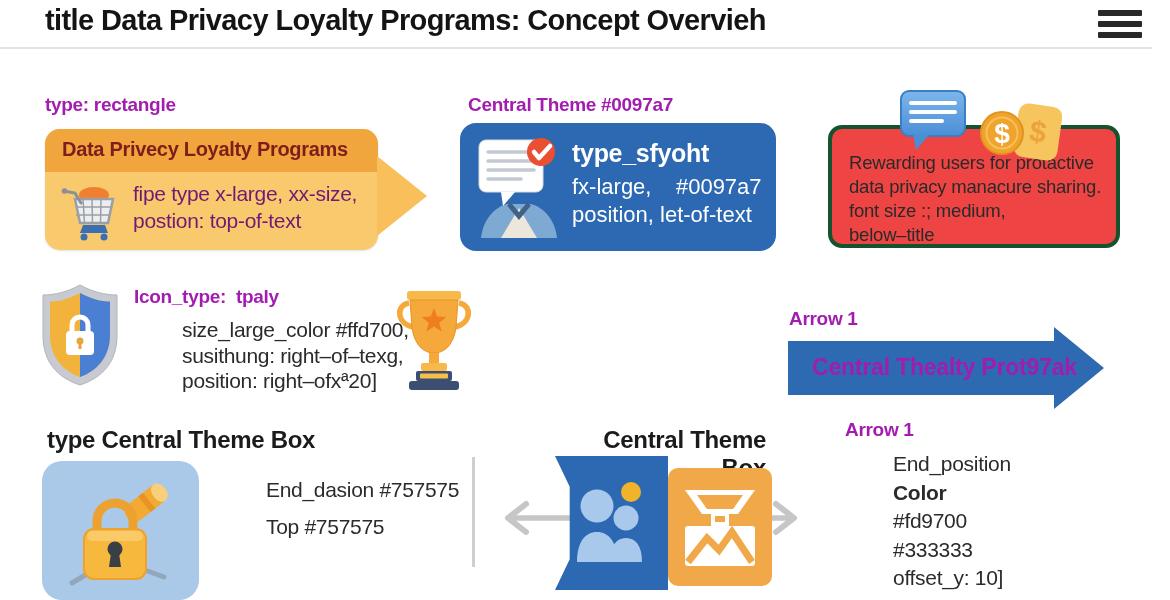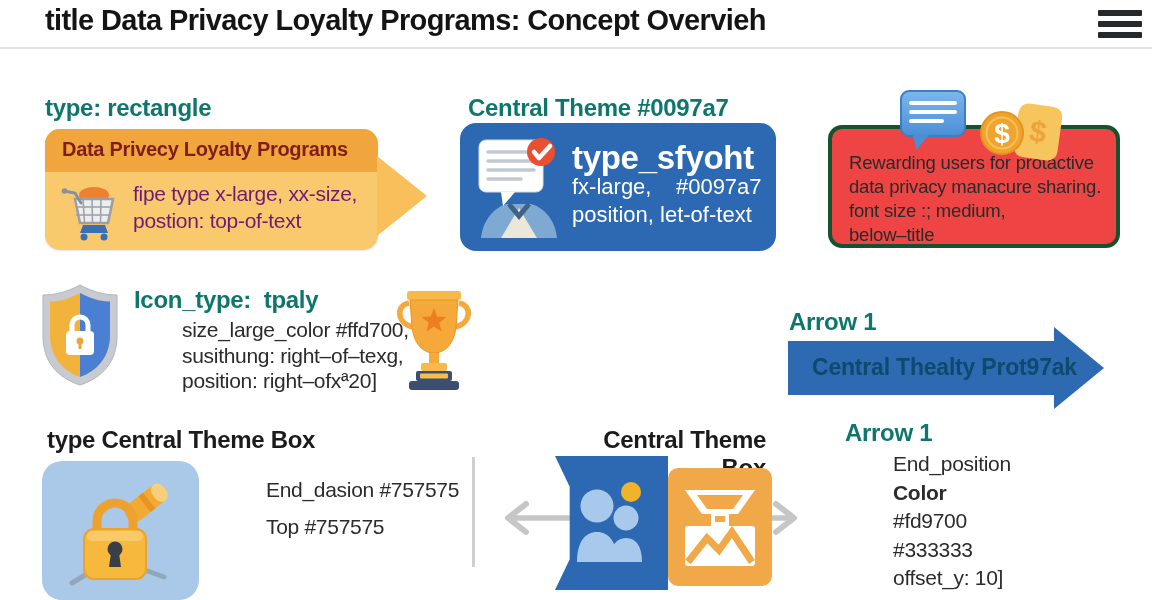--- a/index.html
+++ b/index.html
@@ -6,51 +6,51 @@
   html,body { width:1170px; height:600px; }
   body { font-family:"Liberation Sans", sans-serif; background:#fff; overflow:hidden; }
   .page { position:relative; width:1072px; height:600px; background:#fff; }
   .abs { position:absolute; }
 
   .title { left:45px; top:4px; font-size:29px; font-weight:700; color:#141414; letter-spacing:-0.6px; }
   .hamburger { left:1098px; top:10px; width:44px; cursor:pointer; }
   .hamburger .bar { width:44px; height:6px; background:#26282a; border-radius:1px; margin-bottom:5px; }
   .top-divider { left:0; top:47px; width:1152px; height:2px; background:#e3e3e3; }
 
-  .sec-heading { font-size:24px; font-weight:700; color:#0f766e; letter-spacing:-0.3px; }
+  .sec-heading { font-size:19px; font-weight:700; color:#a21caf; letter-spacing:-0.3px; }
   .sub-heading { font-size:24px; font-weight:600; color:#1b1b1b; letter-spacing:-0.3px; }
   .body-line { font-size:21px; color:#2b2b2b; letter-spacing:-0.3px;margin-left:48px; }
   .ws-pre { white-space:pre; }
 
   
   .banner { left:45px; top:129px; width:333px; height:121px; border-radius:15px; background:#f9c96d; box-shadow:0 1px 2px rgba(0,0,0,.12); }
   .banner-head { position:absolute; left:0; top:0; width:100%; height:43px; background:#f1a63d; border-radius:15px 15px 0 0; }
   .banner-head span { position:absolute; left:17px; top:9px; font-size:20px; font-weight:700; color:#7f1d1d; letter-spacing:-0.3px; }
   .banner-body-text { position:absolute; left:88px; top:51px; font-size:21px; color:#701a75; line-height:27px; letter-spacing:-0.3px; }
   .banner-point { left:377px; top:156px; width:0; height:0; border-left:50px solid #f8bf5a; border-top:40px solid transparent; border-bottom:40px solid transparent; }
 
   
   .blue-box { left:460px; top:123px; width:316px; height:128px; border-radius:16px; background:#2d68b2; }
   .blue-box .txt { position:absolute; left:112px; color:#fff; }
-  .bb-title { top:16px; font-size:33px; font-weight:700; letter-spacing:-0.3px; }
+  .bb-title { top:16px; font-size:25px; font-weight:700; letter-spacing:-0.3px; }
   .bb-l1 { top:51px; font-size:22px; }
   .bb-l2 { top:79px; font-size:22px; }
 
   
   .reward-box { left:828px; top:125px; width:292px; height:123px; border-radius:14px; border:4px solid #14532d; background:#ef4444; }
   .reward-text { position:absolute; left:17px; top:22px; font-size:18.5px; color:#2a2a2a; line-height:24px; letter-spacing:-0.2px; }
 
   
   .iconspec-head { left:134px; top:286px; }
   .iconspec-lines { left:134px; top:317px; line-height:25.5px; }
 
   
   .arrow1-head { left:789px; top:308px; }
   .arrow1-wrap { left:788px; top:325px; width:318px; height:86px; }
-  .arrow1-label { position:absolute; left:24px; top:29px; font-size:23px; font-weight:600; color:#0c4a6e; letter-spacing:-0.2px; }
+  .arrow1-label { position:absolute; left:24px; top:29px; font-size:23px; font-weight:600; color:#a21caf; letter-spacing:-0.2px; }
 
   
   .tl-head { left:47px; top:426px; }
   .lightblue-box { left:42px; top:461px; width:157px; height:139px; border-radius:20px; background:#aac9e9; }
   .tl-lines { left:218px; top:472px; line-height:36.5px; }
   .v-divider { left:472px; top:457px; width:3px; height:110px; background:#cfcfcf; }
   .tc-head { left:576px; top:426px; width:190px; text-align:right; }
   .flag-blue { left:555px; top:456px; width:113px; height:134px; background:#2d68b2;
                clip-path:polygon(0 0, 100% 0, 100% 100%, 0 100%, 13% 77%, 13% 23%); }
   .box-orange { left:668px; top:468px; width:104px; height:118px; border-radius:10px; background:#f0a848; }

